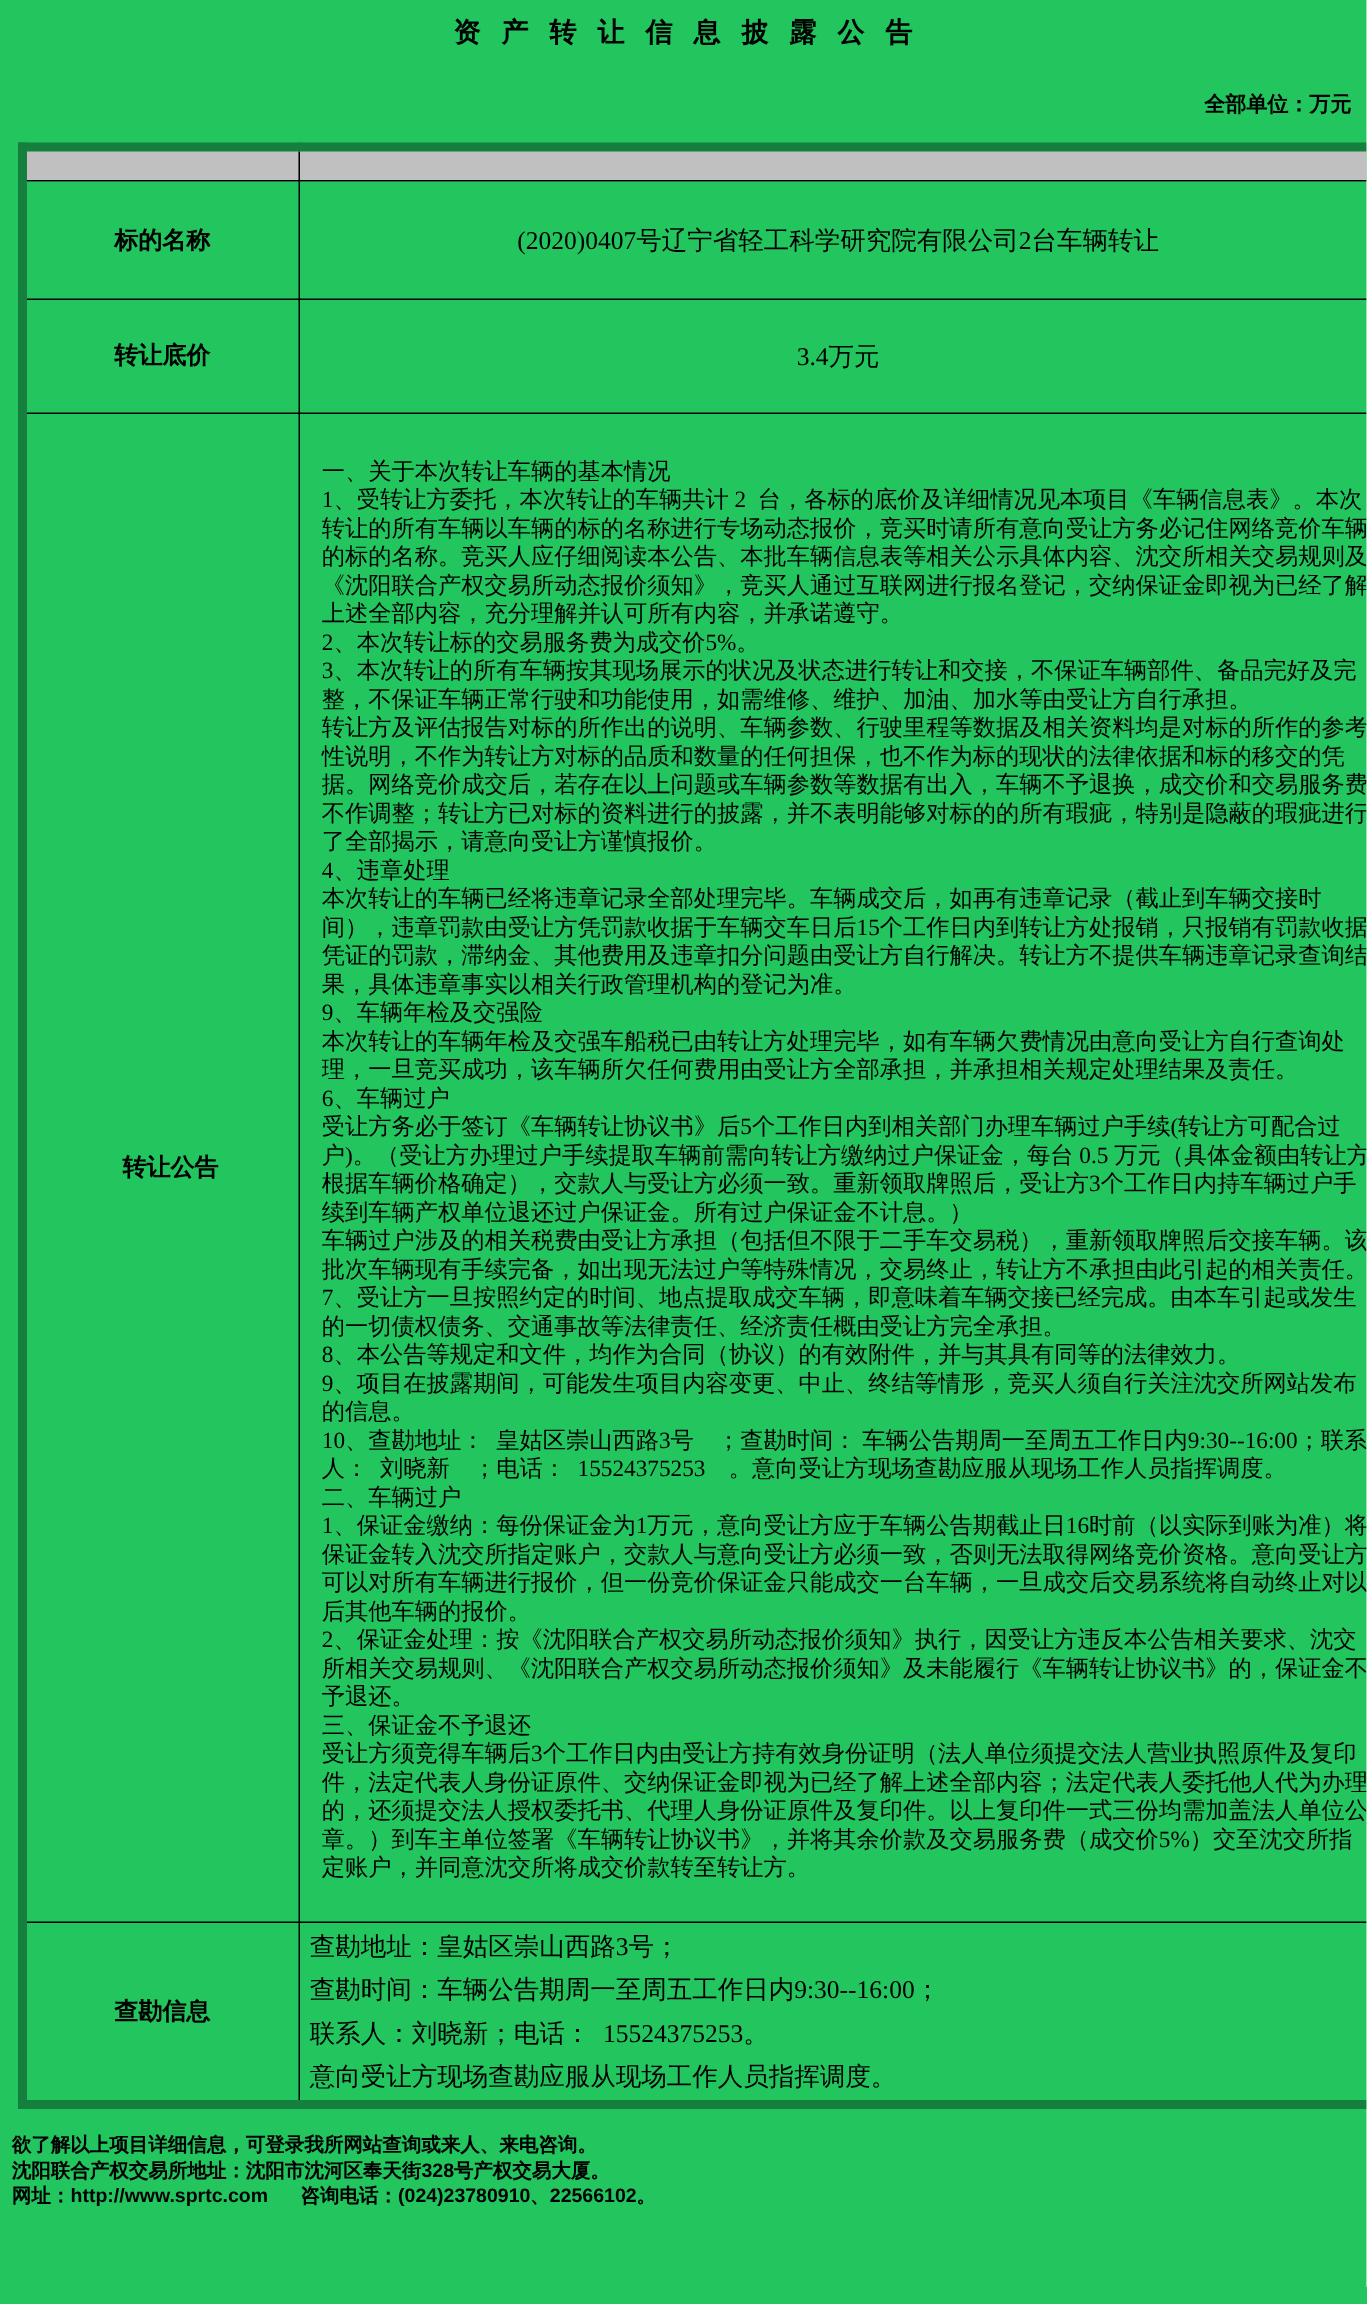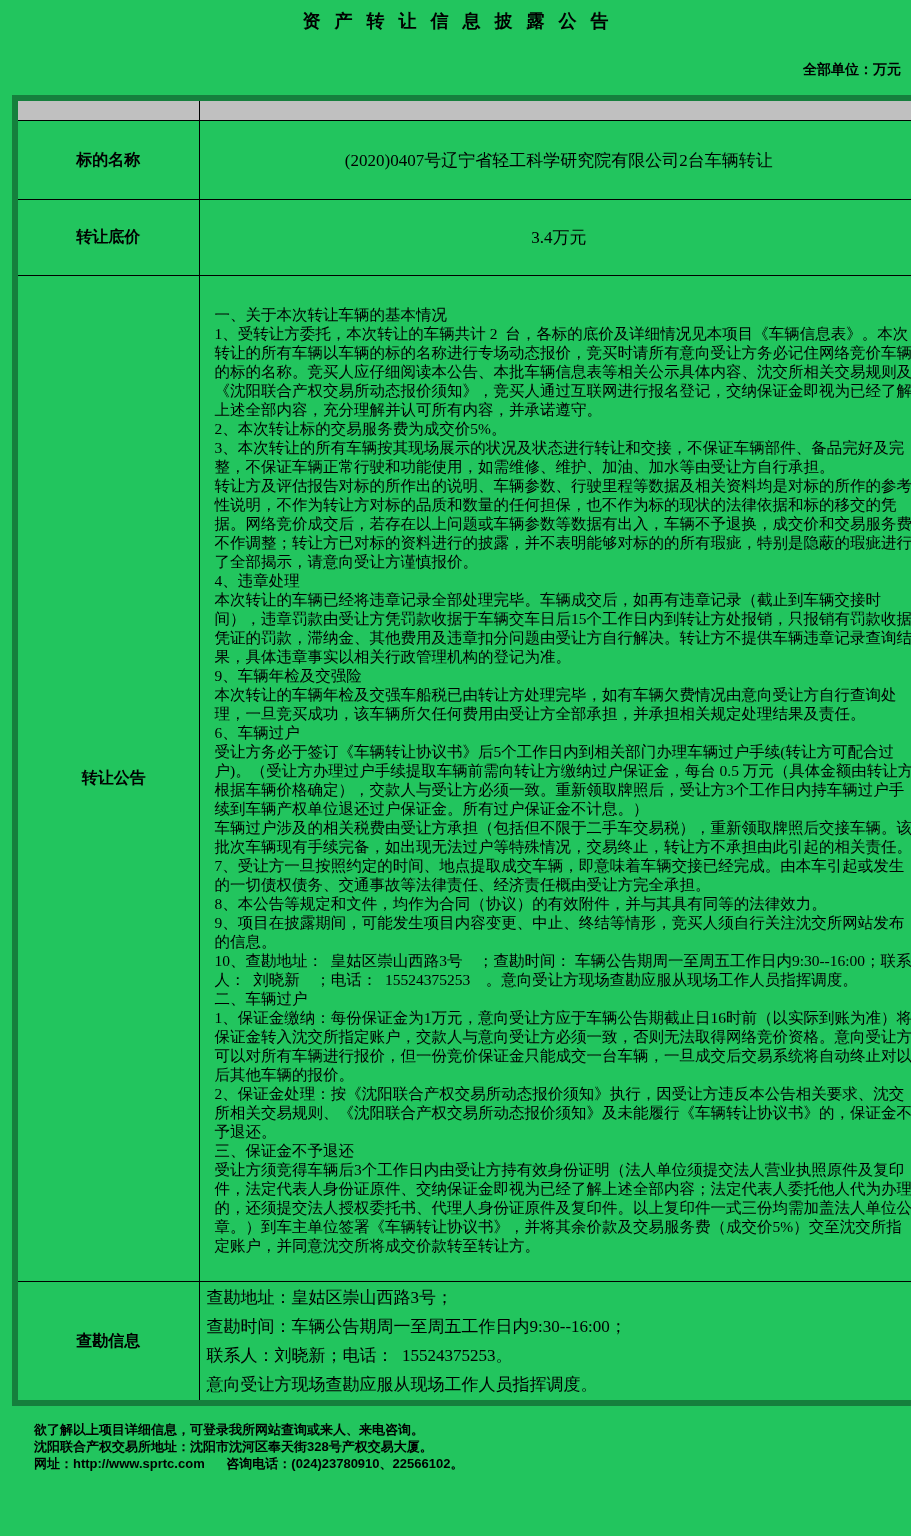--- a/index.html
+++ b/index.html
@@ -86,21 +86,21 @@
     font-family: "Liberation Serif", serif;
   }
   .survey-text div { white-space: pre-wrap; }
   .footer {
     margin: 15px 0 0 8px;
     font-size: 13px;
     line-height: 17px;
     font-weight: bold;
     font-family: "Liberation Sans", sans-serif;
   }
-  .footer div { white-space: pre-wrap; margin-left: 26px; }
+  .footer div { white-space: pre-wrap; }
 </style>
 </head>
 <body>
 
 <div class="page">
 
   <div class="doc-title">资产转让信息披露公告</div>
 
   <div class="unit-note">全部单位：万元</div>
 

